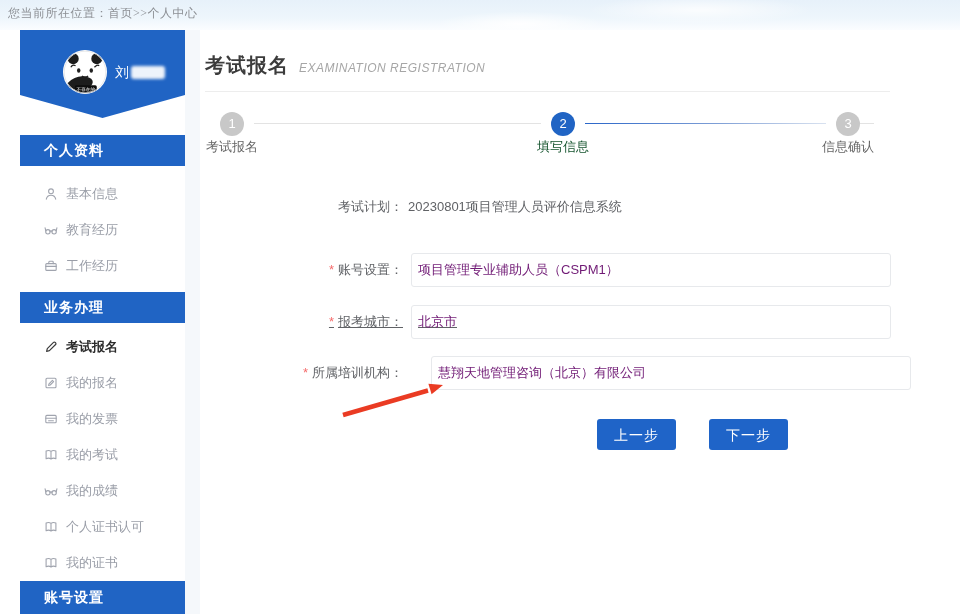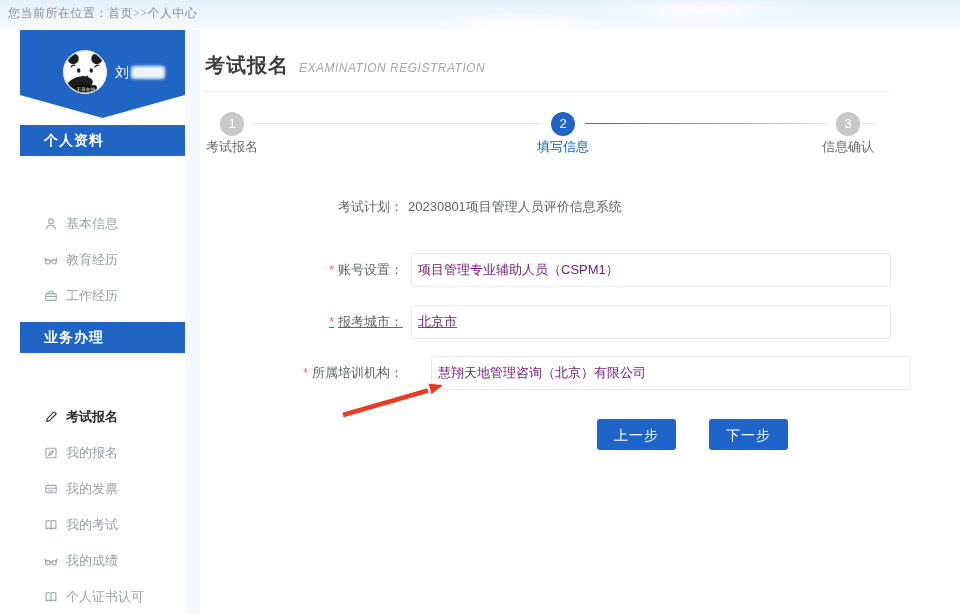--- a/index.html
+++ b/index.html
@@ -39,23 +39,23 @@
     position:absolute;left:95px;top:34px;color:#ffffff;font-size:14px;white-space:nowrap;
   }
   .redact{
     display:inline-block;width:34px;height:13px;margin-left:2px;vertical-align:-2px;
     background:rgba(255,255,255,.92);border-radius:3px;filter:blur(1.5px);
   }
   .section-header{
     background:#2064c4;color:#ffffff;font-weight:bold;font-size:14px;
     height:31px;line-height:31px;padding-left:24px;letter-spacing:1px;cursor:pointer;
   }
-  .sh-1{margin-top:7px;}
+  .sh-1{margin-top:17px;}
   .sh-3{height:35px;line-height:33px;}
-  .nav-list{padding:10px 0 8px 0;margin-top:40px;}
+  .nav-list{padding:10px 0 8px 0;}
   .nav-list.second{padding-top:6px;padding-bottom:0;}
   .nav-item{
     height:36px;line-height:36px;padding-left:24px;font-size:13px;color:#9a9ea8;
     cursor:pointer;white-space:nowrap;display:flex;align-items:center;
   }
   .nav-item .nicon{margin-right:8px;flex:0 0 auto;}
   .nicon{width:14px;height:14px;stroke:#a0a4ae;fill:none;stroke-width:1.1;stroke-linecap:round;stroke-linejoin:round;}
   .nav-item.active{color:#2b2b2b;font-weight:bold;}
   .nav-item.active .nicon{stroke:#3a3a3a;stroke-width:1.2;}
   
@@ -67,21 +67,21 @@
   .page-title .en{font-size:12px;color:#a6a6a6;margin-left:10px;letter-spacing:.5px;font-style:italic;}
   .title-divider{position:absolute;left:5px;top:61px;width:685px;height:1px;background:#ededed;}
   
   .step-circle{
     position:absolute;top:82px;width:24px;height:24px;border-radius:50%;
     color:#fff;font-size:13px;text-align:center;line-height:24px;
   }
   .step-circle.gray{background:#c8c8c8;}
   .step-circle.blue{background:#2064c4;}
   .step-label{position:absolute;top:108px;width:90px;text-align:center;font-size:13px;color:#666;}
-  .step-label.blue{color:#0369a1;}
+  .step-label.blue{color:#14532d;}
   .step-line{position:absolute;top:93px;height:1px;background:#e3e3e3;}
   .step-line.grad{background:linear-gradient(90deg,#2a66c9 0%,#7f9fd6 55%,#d9e2f0 100%);}
   
   .form-row{position:absolute;left:0;display:flex;align-items:center;font-size:13px;color:#606266;}
   .f-label{width:203px;text-align:right;white-space:nowrap;}
   .req{color:#f56c6c;margin-right:4px;font-size:13px;}
   .f-input{
     width:472px;height:32px;margin-left:8px;border:1px solid #e7e9ec;border-radius:3px;
     line-height:32px;padding-left:6px;color:#701a75;background:#fff;cursor:pointer;
     white-space:nowrap;overflow:hidden;

